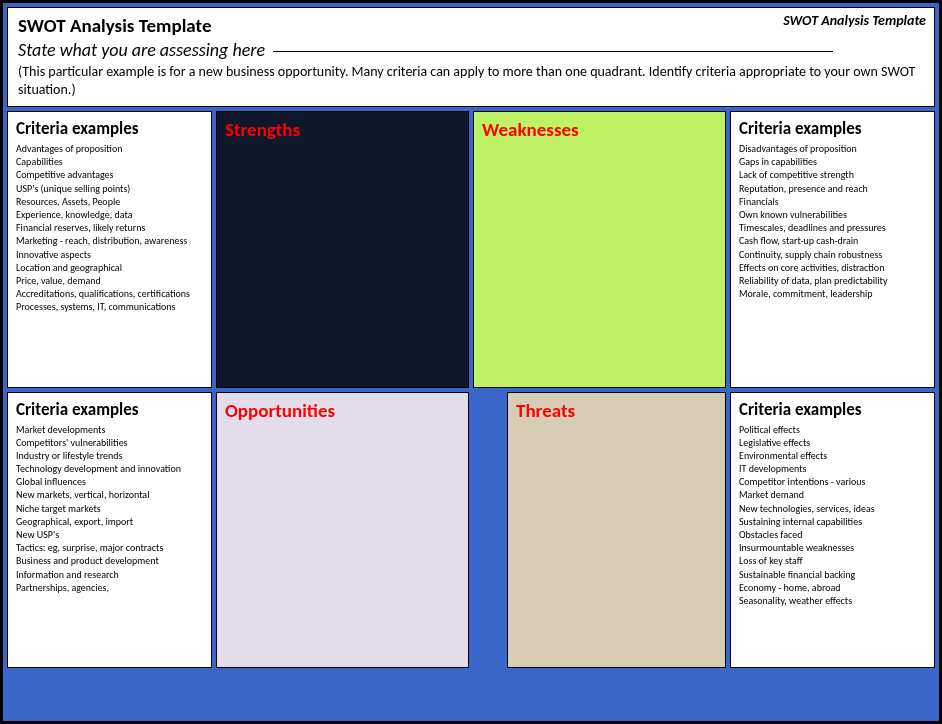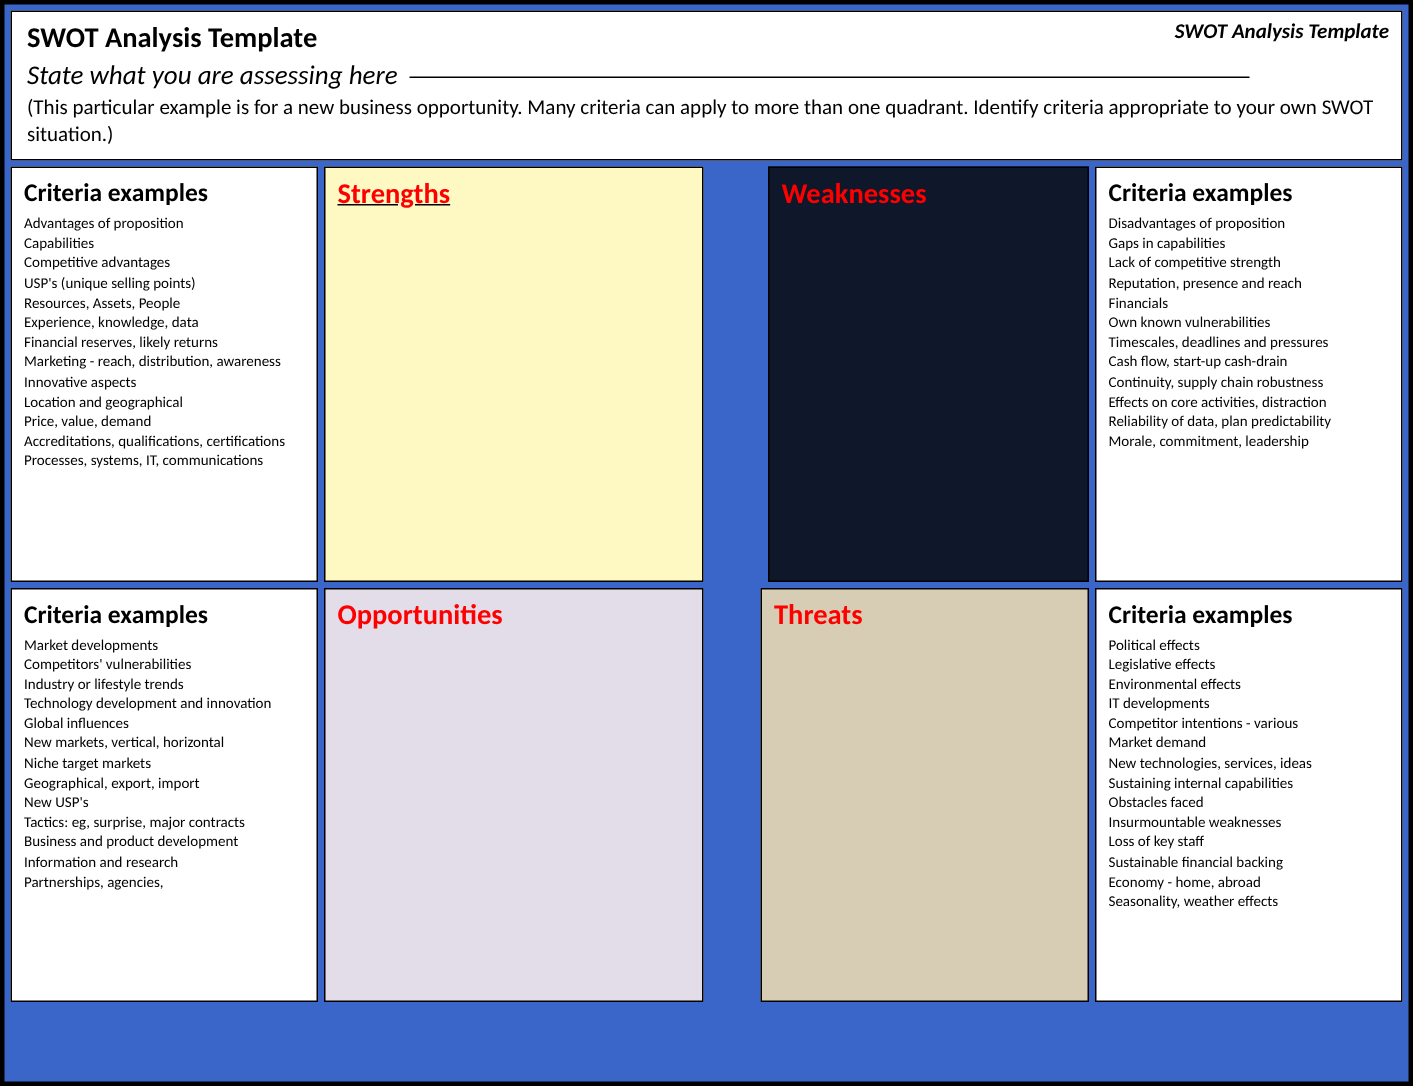--- a/index.html
+++ b/index.html
@@ -73,22 +73,22 @@
   .criteria-list {
     font-size: 10px;
     line-height: 1.32;
   }
   .criteria-list div { margin-bottom: 0; }
   .quadrant-title {
     font-weight: bold;
     font-size: 19px;
     color: #ff0000;
   }
-  .q-strengths   { background: #fef9c3; text-decoration: underline; }
-  .q-weaknesses  { background: #0f172a; margin-left: 39px; }
+  .q-strengths   { background: #0f172a; }
+  .q-weaknesses  { background: #bef264; }
   .q-opportunities { background: #e2dde9; }
   .q-threats     { background: #d6cdb4; margin-left: 34px; }
 </style>
 </head>
 <body>
 
 <div class="frame">
 
   <div class="header">
     <div class="header-badge">SWOT Analysis Template</div>

